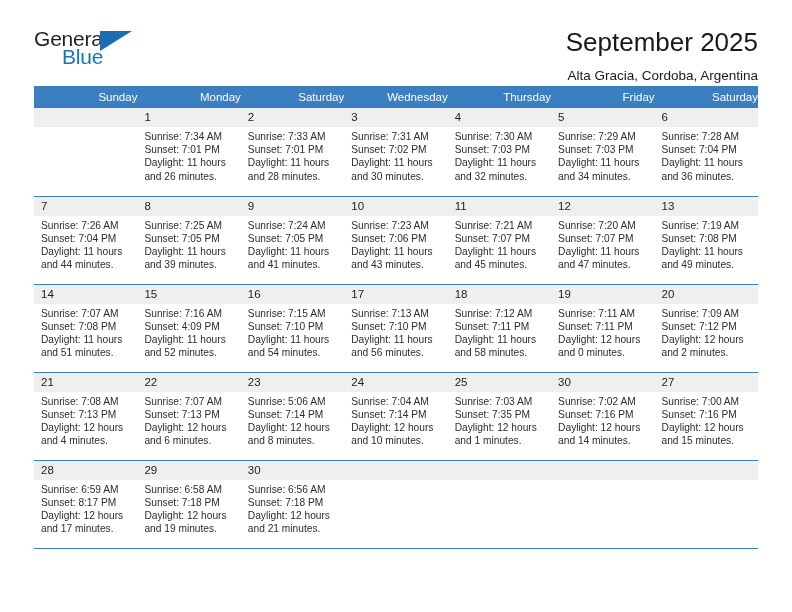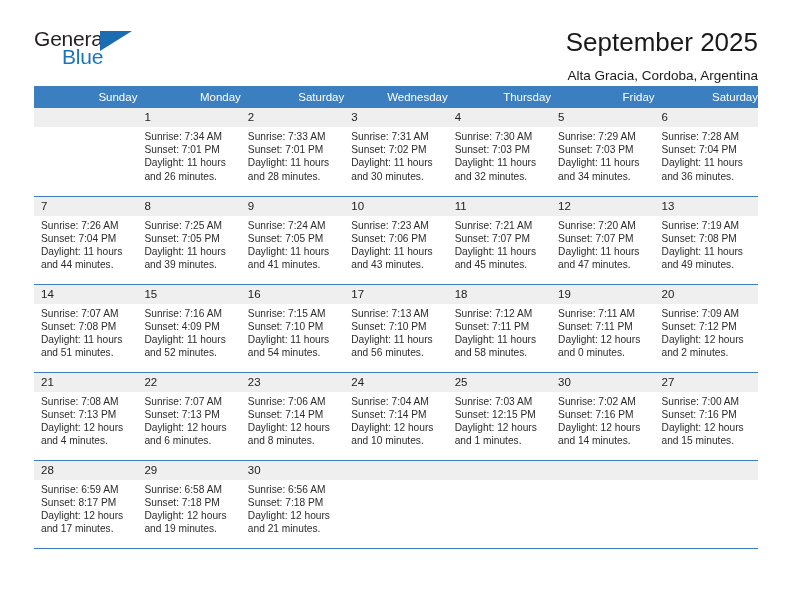--- a/index.html
+++ b/index.html
@@ -420,21 +420,21 @@
                 <div>Sunset: 7:13 PM</div>
                 <div>Daylight: 12 hours</div>
                 <div>and 6 minutes.</div>
               </div>
             </div>
           </td>
           <td>
             <div class="cell">
               <div class="daynum">23</div>
               <div class="details">
-                <div>Sunrise: 7:06 AM</div>
+                <div>Sunrise: 5:06 AM</div>
                 <div>Sunset: 7:14 PM</div>
                 <div>Daylight: 12 hours</div>
                 <div>and 8 minutes.</div>
               </div>
             </div>
           </td>
           <td>
             <div class="cell">
               <div class="daynum">24</div>
               <div class="details">
@@ -443,21 +443,21 @@
                 <div>Daylight: 12 hours</div>
                 <div>and 10 minutes.</div>
               </div>
             </div>
           </td>
           <td>
             <div class="cell">
               <div class="daynum">25</div>
               <div class="details">
                 <div>Sunrise: 7:03 AM</div>
-                <div>Sunset: 12:15 PM</div>
+                <div>Sunset: 7:35 PM</div>
                 <div>Daylight: 12 hours</div>
                 <div>and 1 minutes.</div>
               </div>
             </div>
           </td>
           <td>
             <div class="cell">
               <div class="daynum">30</div>
               <div class="details">
                 <div>Sunrise: 7:02 AM</div>

